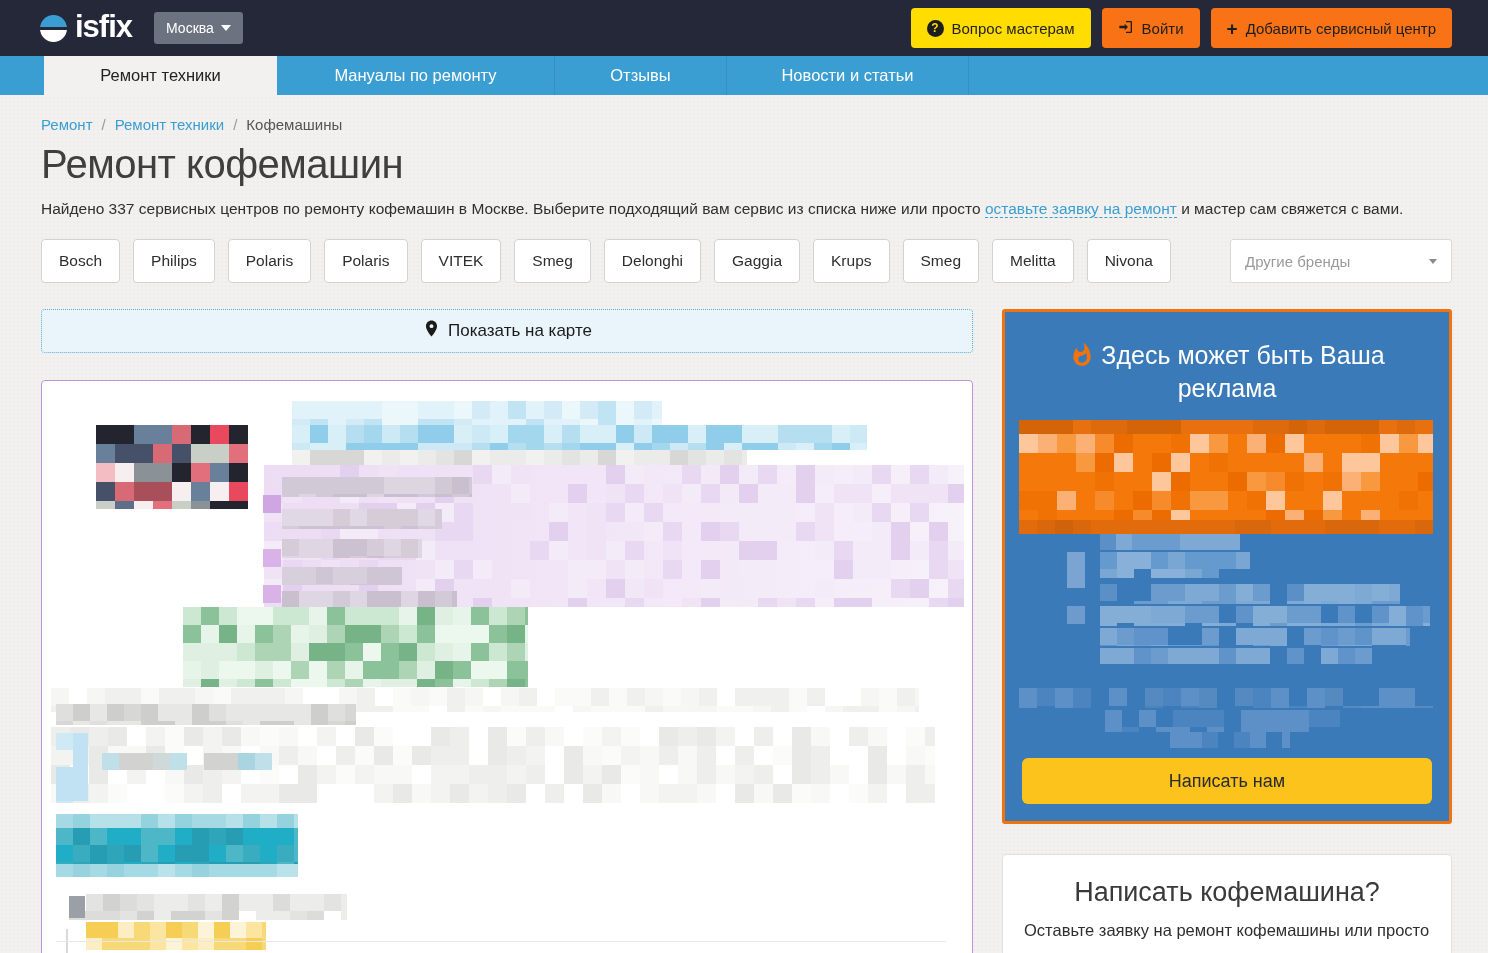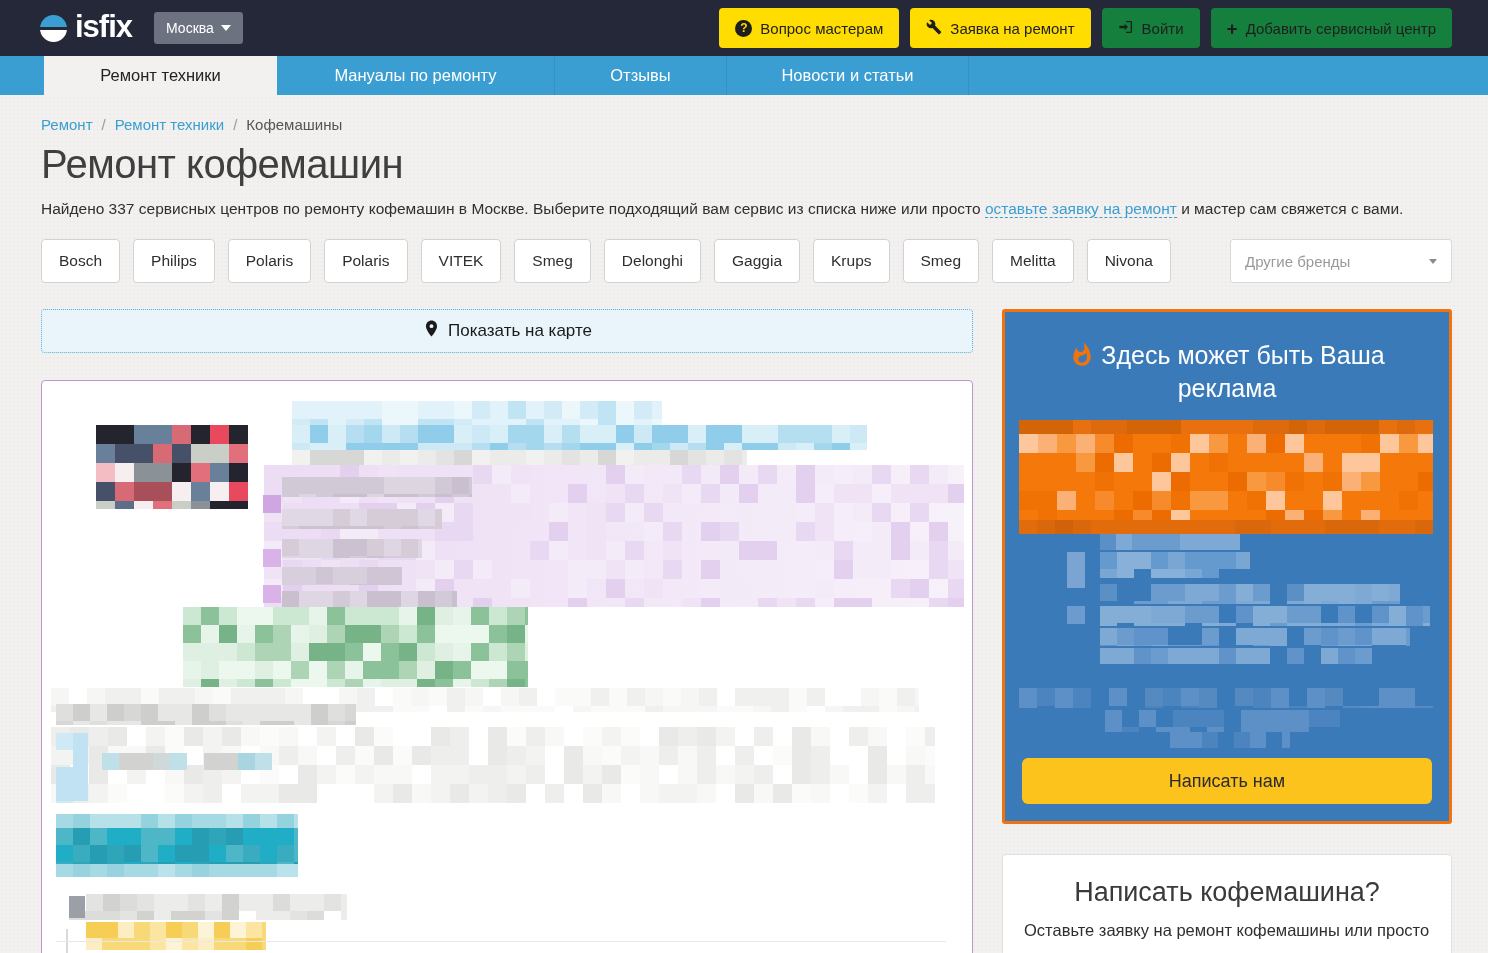--- a/index.html
+++ b/index.html
@@ -13,21 +13,21 @@
   .logo-icon{width:27px;height:27px;border-radius:50%;
     background:linear-gradient(#3a9ed2 0 45%,#252839 45% 55%,#ffffff 55% 100%);}
   .logo-text{color:#fff;font-size:31px;font-weight:bold;letter-spacing:-1px;line-height:1;margin-top:-3px;}
   .city-btn{margin-left:22px;background:#6c7280;border:none;border-radius:3px;color:#fff;
     font-size:14px;padding:8px 12px;display:flex;align-items:center;gap:7px;cursor:pointer;font-family:inherit;}
   .caret{width:0;height:0;border-left:5px solid transparent;border-right:5px solid transparent;border-top:6px solid currentColor;display:inline-block;}
   .header-actions{margin-left:auto;display:flex;gap:11px;}
   .hbtn{display:flex;align-items:center;gap:8px;border:none;border-radius:4px;height:40px;padding:0 16px;
     font-size:15px;color:#1e1e1e;cursor:pointer;font-family:inherit;white-space:nowrap;}
   .hbtn.yellow{background:#ffdd00;}
-  .hbtn.white{background:#15803d;}
+  .hbtn.white{background:#f97316;}
   .qicon{width:17px;height:17px;border-radius:50%;background:#1e1e1e;color:#ffdd00;font-size:12px;font-weight:bold;
     display:inline-flex;align-items:center;justify-content:center;}
   .plus-glyph{font-size:19px;font-weight:bold;line-height:1;}
 
   
   .tabs{height:39px;background:#3a9ed2;display:flex;padding-left:44px;box-sizing:border-box;}
   .tab{display:flex;align-items:center;justify-content:center;color:#fff;font-size:16.5px;cursor:pointer;
     border-right:1px solid rgba(0,0,0,.08);box-sizing:border-box;}
   .tab.active{background:#f2f1ef;color:#222;border-right:none;}
 
@@ -81,26 +81,20 @@
     <span class="logo-text">isfix</span>
   </div>
   <button class="city-btn">
     <span>Москва</span>
     <span class="caret"></span>
   </button>
   <div class="header-actions">
     <button class="hbtn yellow">
       <span class="qicon">?</span>
       <span>Вопрос мастерам</span>
-    </button>
-    <button class="hbtn yellow">
-      <span><svg viewBox="0 0 24 24" width="16" height="16">
-            <path fill="#1e1e1e" d="M22.7 19l-9.1-9.1c.9-2.3.4-5-1.5-6.9-2-2-5-2.4-7.4-1.3L9 6 6 9 1.6 4.7C.4 7.1.9 10.1 2.9 12.1c1.9 1.9 4.6 2.4 6.9 1.5l9.1 9.1c.4.4 1 .4 1.4 0l2.3-2.3c.5-.4.5-1.1.1-1.4z"></path>
-          </svg></span>
-      <span>Заявка на ремонт</span>
     </button>
     <button class="hbtn white">
       <span><svg viewBox="0 0 24 24" width="16" height="16">
             <path fill="#1e1e1e" d="M10 17l5-5-5-5v3H2v4h8v3z"></path>
             <path fill="#1e1e1e" d="M12 3h7a2 2 0 0 1 2 2v14a2 2 0 0 1-2 2h-7v-2h7V5h-7V3z"></path>
           </svg></span>
       <span>Войти</span>
     </button>
     <button class="hbtn white">
       <span class="plus-glyph">+</span>

